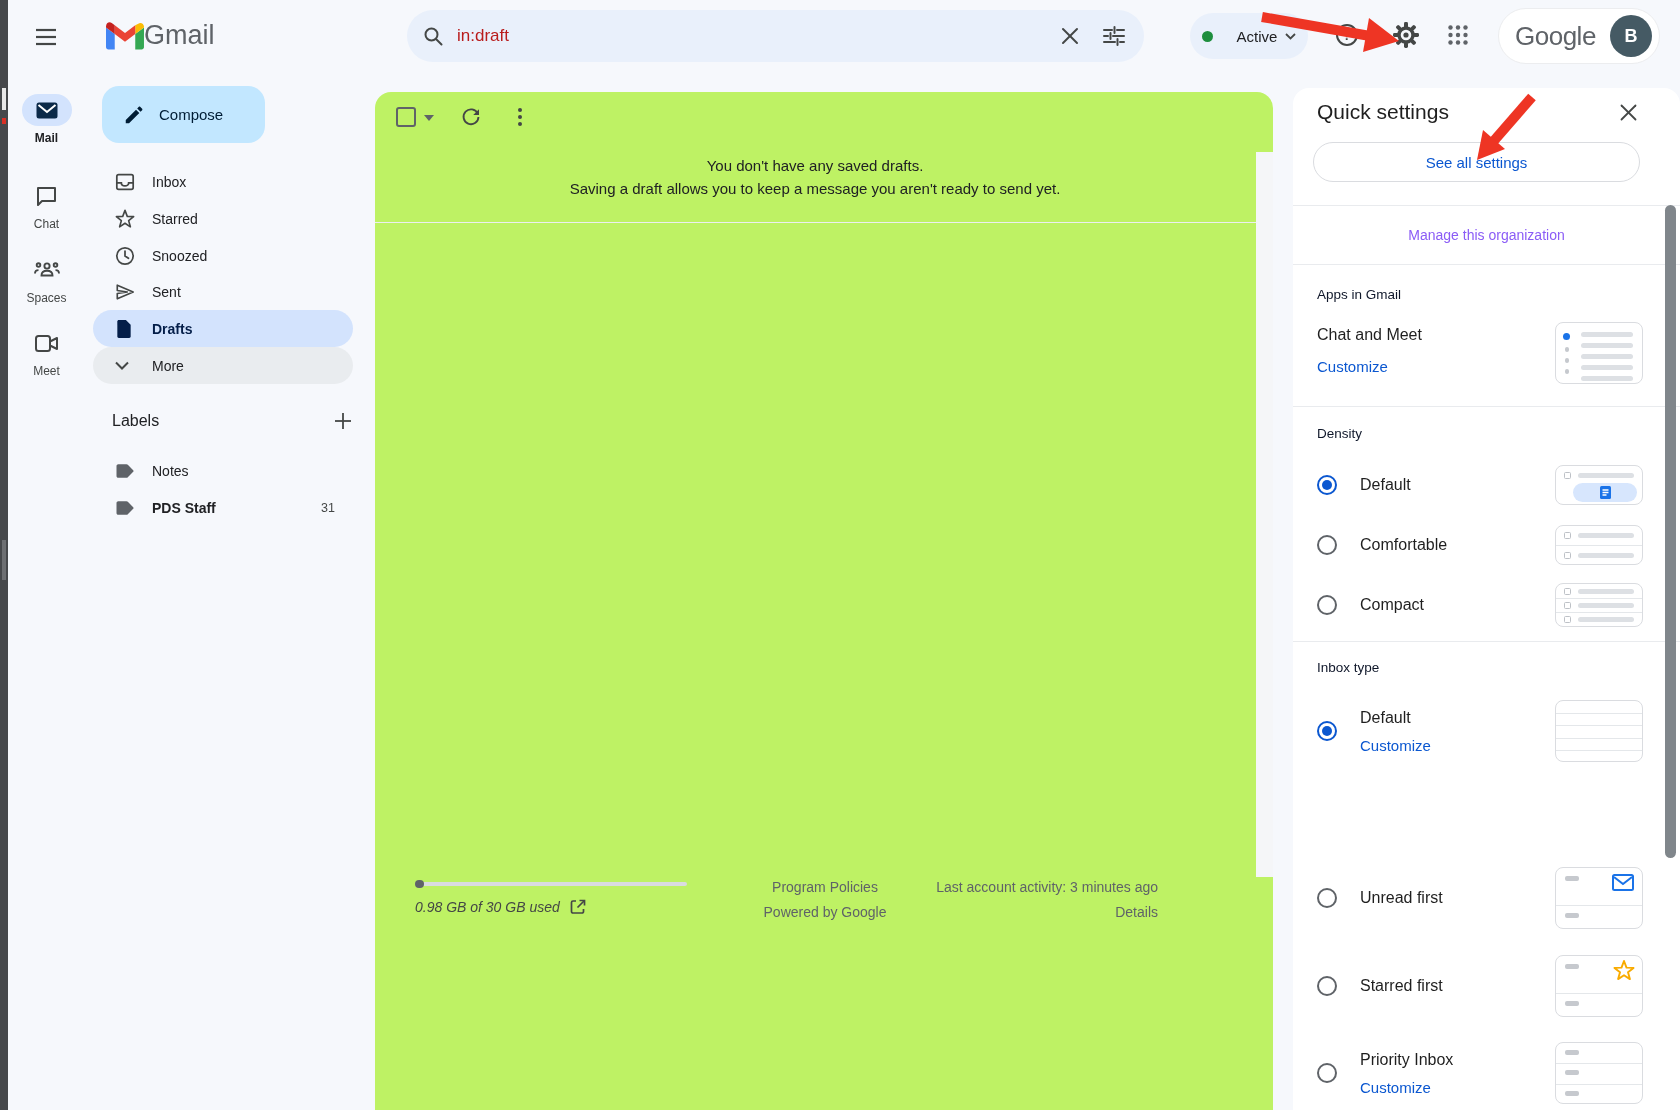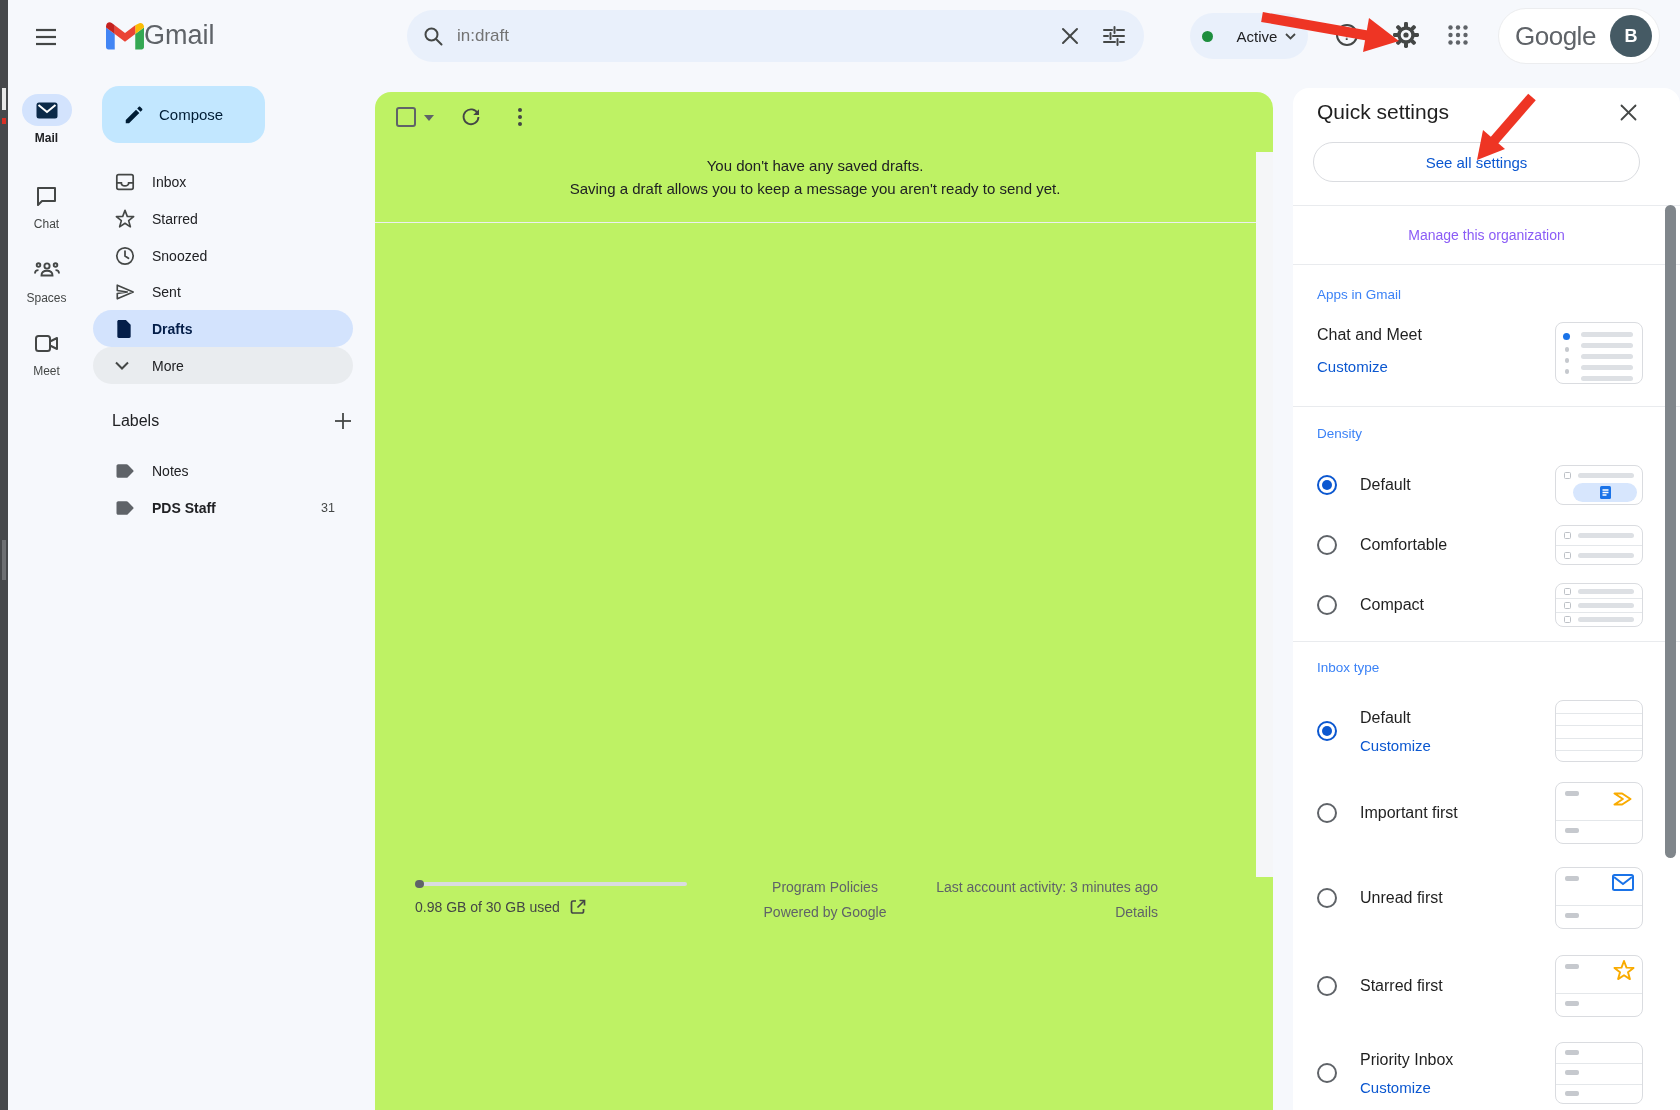--- a/index.html
+++ b/index.html
@@ -15,21 +15,21 @@
   .edge-strip .speck2 { position:absolute; left:2px; top:118px; width:4px; height:6px; background:#d93025; }
   .edge-strip .speck3 { position:absolute; left:2px; top:540px; width:4px; height:40px; background:#6d6f72; }
 
   
   .iconbtn { display:flex; align-items:center; justify-content:center; border-radius:50%; color:#444746; background:transparent; border:none; }
   .hamburger { left:24px; top:15px; width:44px; height:44px; }
   .brand { left:106px; top:20px; display:flex; align-items:center; }
   .brand-name { font-size:27px; color:#5f6368; letter-spacing:0; }
   .searchbar { left:407px; top:10px; width:737px; height:52px; background:#e9f0fb; border-radius:26px; display:flex; align-items:center; }
   .searchbar .sicon { margin-left:16px; }
-  .search-input { flex:1; margin-left:14px; border:none; outline:none; background:transparent; font-size:17px; color:#737373; font-family:"Liberation Sans",sans-serif; }
+  .search-input { flex:1; margin-left:14px; border:none; outline:none; background:transparent; font-size:17px; color:#b91c1c; font-family:"Liberation Sans",sans-serif; }
   .sb-btn { width:44px; height:44px; display:flex; align-items:center; justify-content:center; color:#444746; }
   .active-pill { left:1190px; top:13px; width:118px; height:46px; background:#e9f0fb; border-radius:23px; display:flex; align-items:center; justify-content:center; gap:8px; }
   .active-dot { width:11px; height:11px; border-radius:50%; }
   .active-label { font-size:15px; color:#202124; font-weight:500;margin-left:16px; }
   .help-btn { left:1327px; top:15px; width:40px; height:40px; }
   .gear-btn { left:1386px; top:15px; width:40px; height:40px; }
   .apps-btn { left:1438px; top:15px; width:40px; height:40px; }
   .google-pill { left:1498px; top:8px; width:162px; height:56px; background:#ffffff; border:1px solid #ecedef; border-radius:28px; display:flex; align-items:center; justify-content:space-between; padding:0 7px 0 16px; }
   .google-word { font-size:26px; color:#5f6368; font-weight:500; letter-spacing:-0.5px; }
   .avatar { width:42px; height:42px; border-radius:50%; background:#455a64; color:#fff; font-size:18px; font-weight:700; display:flex; align-items:center; justify-content:center; }
@@ -58,38 +58,38 @@
   
   .main-card { left:375px; top:92px; width:898px; height:1035px; background:#bef264; border-radius:16px 16px 0 0; }
   .mc { position:absolute; }
   .checkbox { left:21px; top:15px; width:20px; height:20px; border:2px solid #5f6368; border-radius:3px; }
   .cb-caret { left:49px; top:23px; width:0; height:0; border-left:5px solid transparent; border-right:5px solid transparent; border-top:6px solid #5f6368; }
   .refresh-btn { left:76px; top:5px; width:40px; height:40px; }
   .kebab-btn { left:125px; top:5px; width:40px; height:40px; }
   .banner { left:0; top:62px; width:880px; text-align:center; font-size:15px; color:#202124; line-height:23px; }
   .mc-divider { left:0; top:130px; width:881px; height:1px; background:#eceff1; }
   .scroll-strip { left:881px; top:60px; width:17px; height:725px; background:#f5f6f8; }
-  .footer-left { left:40px; top:790px; }
+  .footer-left { left:40px; top:790px;font-style:italic; }
   .progress { width:272px; height:4px; border-radius:2px; background:#dadce0; position:relative; }
   .progress .used { position:absolute; left:0; top:-2px; width:9px; height:8px; border-radius:4px; background:#5f6368; }
   .quota-row { margin-top:13px; display:flex; align-items:center; gap:10px; font-size:14px; color:#444746; }
   .footer-center { left:290px; top:787px; width:320px; text-align:center; font-size:14px; color:#5f6368; }
   .footer-center .row2 { margin-top:9px; }
   .footer-right { left:0; top:787px; width:783px; text-align:right; font-size:14px; color:#5f6368; }
   .footer-right .row2 { margin-top:9px; }
 
   
   .panel { left:1293px; top:88px; width:387px; height:1022px; background:#fff; border-radius:16px 16px 0 0; }
   .p { position:absolute; }
   .panel-title { left:24px; top:12px; font-size:21px; color:#1f1f1f; }
   .close-btn { left:315px; top:4px; width:40px; height:40px; }
   .see-all { left:20px; top:54px; width:327px; height:40px; background:#fff; border:1px solid #dadce0; border-radius:20px; color:#0b57d0; font-size:15px; font-weight:500; display:flex; align-items:center; justify-content:center; font-family:"Liberation Sans",sans-serif; }
   .p-div { left:0; width:387px; height:1px; background:#e9ebee; }
   .manage { left:0; top:117px; width:387px; height:59px; display:flex; align-items:center; justify-content:center; font-size:14px; color:#8b5cf6; }
-  .sec-hd { left:24px; font-size:13.5px; color:#3b82f6; }
+  .sec-hd { left:24px; font-size:13.5px; color:#0f172a; }
   .p-label16 { font-size:16px; color:#1f1f1f; }
   .p-link { font-size:15px; color:#0b57d0; font-weight:500; }
   .opt { position:absolute; left:24px; width:343px; display:flex; align-items:center; }
   .radio { width:20px; height:20px; border:2px solid #5f6368; border-radius:50%; flex:none; display:flex; align-items:center; justify-content:center; }
   .radio.sel { border-color:#0b57d0; }
   .radio.sel::after { content:""; width:10px; height:10px; border-radius:50%; background:#0b57d0; }
   .opt .lbl { margin-left:23px; }
   .opt .col { margin-left:23px; display:flex; flex-direction:column; gap:10px; }
   .thumb { position:absolute; left:238px; top:50%; transform:translateY(-50%); width:88px; background:#fff; border:1px solid #dadce0; border-radius:8px; overflow:hidden; }
   .t40 { height:40px; } .t44 { height:44px; } .t62 { height:62px; }
@@ -489,32 +489,20 @@
         <span class="p-link">Customize</span>
       </span>
       <div class="thumb t62">
         <div class="tdiv" style="top:12px"></div>
           <div class="tdiv" style="top:24px"></div>
         <div class="tdiv" style="top:37px"></div>
           <div class="tdiv" style="top:49px"></div>
       </div>
     </div>
 
-    <div class="opt" style="top:695px; height:60px">
-      <span class="radio"></span>
-      <span class="lbl p-label16">Important first</span>
-      <div class="thumb t62">
-        <div class="dash" style="left:9px; top:8px"></div>
-        <svg style="position:absolute; right:8px; top:9px" width="21" height="14" viewBox="0 0 21 14">
-            <path d="M1.5 1.5h7.6l8.4 5.5-8.4 5.5H1.5l8.4-5.5z" fill="none" stroke="#f9ab00" stroke-width="2" stroke-linejoin="round"></path>
-          </svg>
-        <div class="tdiv" style="top:37px"></div>
-        <div class="dash" style="left:9px; top:45px"></div>
-      </div>
-    </div>
 
     <div class="opt" style="top:780px; height:60px">
       <span class="radio"></span>
       <span class="lbl p-label16">Unread first</span>
       <div class="thumb t62">
         <div class="dash" style="left:9px; top:8px"></div>
         <svg style="position:absolute; right:8px; top:6px" width="22" height="17" viewBox="0 0 22 17">
             <rect x="1" y="1" width="20" height="15" rx="1.5" fill="none" stroke="#1a73e8" stroke-width="2"></rect>
             <polyline points="2,3 11,10 20,3" fill="none" stroke="#1a73e8" stroke-width="2"></polyline>
           </svg>

